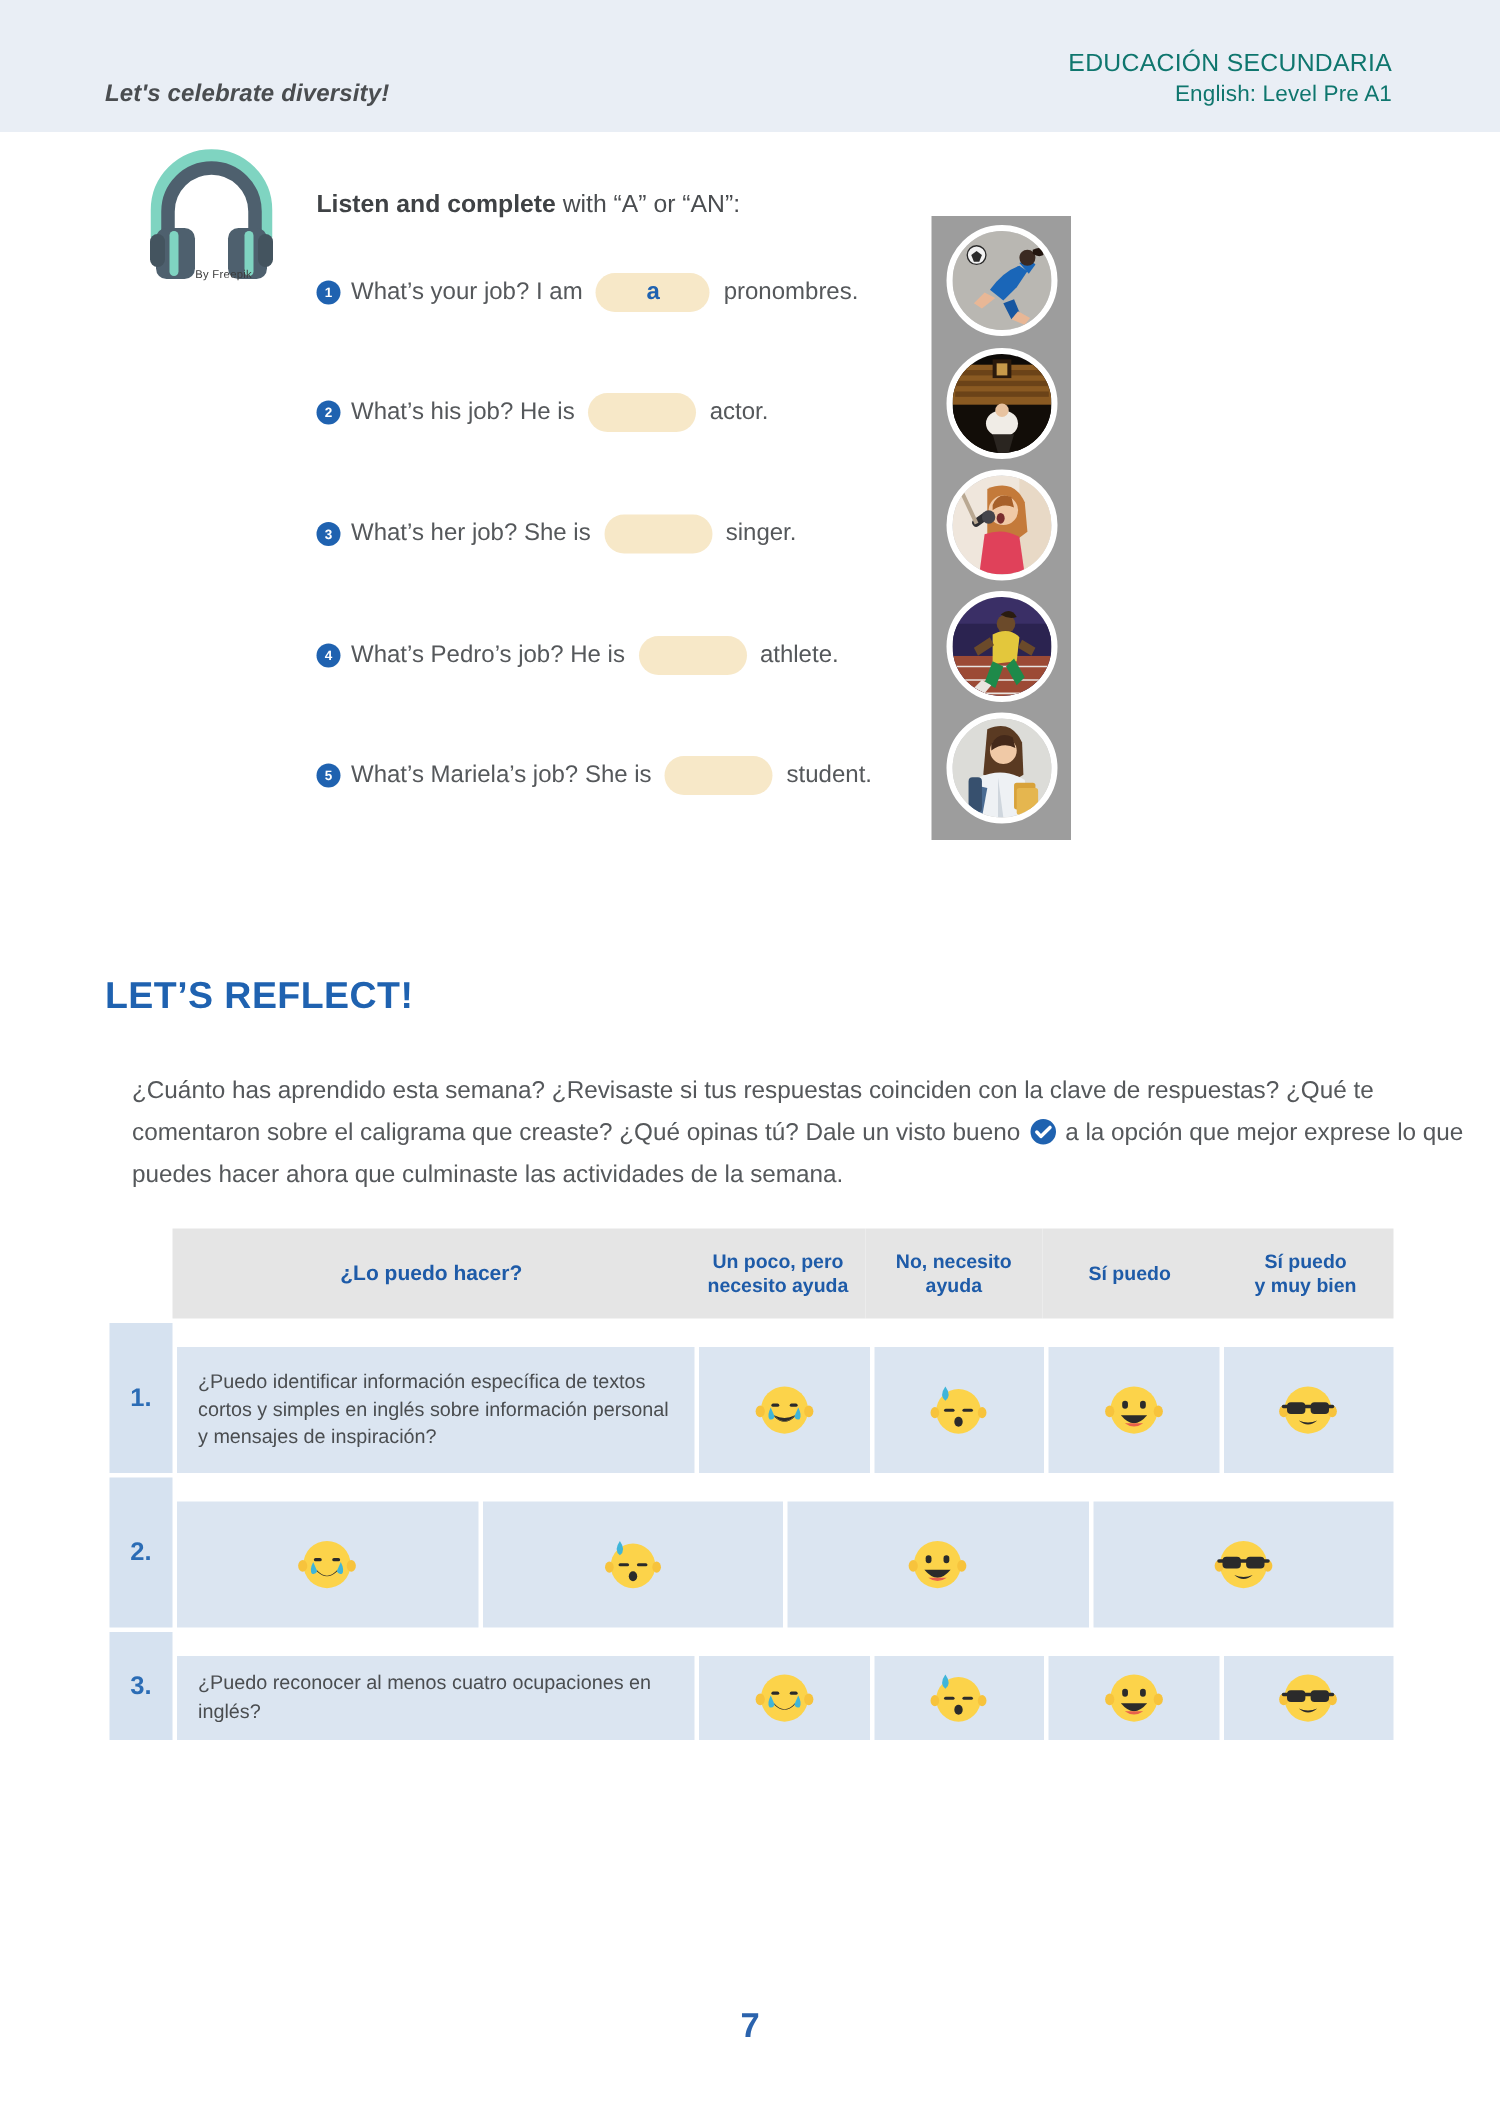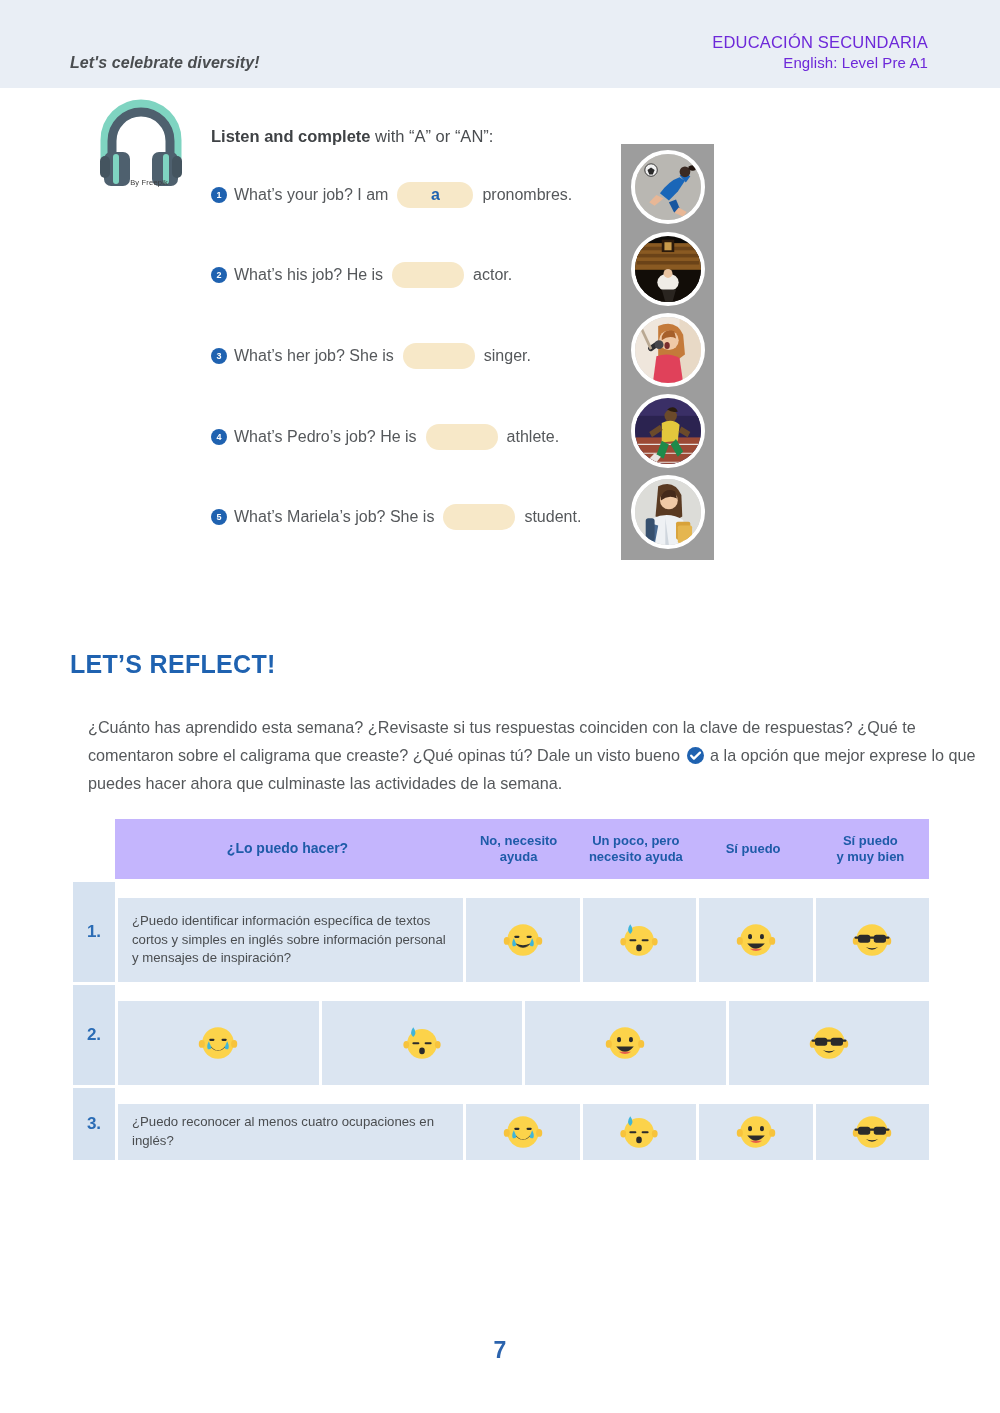--- a/index.html
+++ b/index.html
@@ -16,21 +16,21 @@
     background:#e9eef5;
   }
   .header-left{
     position:absolute;left:70px;top:54px;
     font-size:16px;font-weight:bold;color:#4a4d50;
     letter-spacing:.1px;
     font-style:italic;
   }
   .header-right{
     position:absolute;right:72px;top:31px;text-align:right;
-    color:#6d28d9;line-height:1.35;
+    color:#0f766e;line-height:1.35;
   }
   .header-right .l1{font-size:16.5px;letter-spacing:.2px;}
   .header-right .l2{font-size:15px;letter-spacing:.1px;}
 
   
   .headphones{position:absolute;left:98px;top:96px;width:86px;height:92px;}
   .freepik{
     position:absolute;left:82px;top:178px;width:86px;text-align:right;
     font-size:7.5px;font-weight:normal;color:#3c3c3c;letter-spacing:.2px;
   }
@@ -90,21 +90,21 @@
   .trow{display:flex;align-items:stretch;}
   .c-num{width:42px;flex:0 0 auto;display:flex;align-items:center;justify-content:center;
          font-size:17px;font-weight:bold;color:#2b6cb5;}
   .c-txt{width:345px;flex:0 0 auto;display:flex;align-items:center;
          padding:0 14px;box-sizing:border-box;
          font-size:13.2px;line-height:1.42;color:#4a4d50;}
   .c-op{flex:1 1 0;display:flex;align-items:center;justify-content:center;}
 
   .head .c-num{background:transparent;}
   .head .c-txt,.head .c-op{
-    background:#c4b5fd;color:#1e5ba8;font-weight:bold;font-size:13px;
+    background:#e5e5e5;color:#1e5ba8;font-weight:bold;font-size:13px;
     justify-content:center;text-align:center;line-height:1.25;
     height:60px;align-items:center;
   }
   .head .c-txt{font-size:14px;}
   .body-row{margin-top:3px;}
   .body-row .c-num{background:#d6e2f0;margin-right:3px;}
   .body-row .c-txt,.body-row .c-op{background:#dbe5f1;margin-top:16px;}
   .body-row .c-txt{margin-right:3px;}
   .body-row .c-op{margin-right:3px;}
   .body-row .c-op:last-child{margin-right:0;}
@@ -281,28 +281,28 @@
 
   <div class="trow head">
     <div class="c-num"></div>
     <div class="c-txt">
       <div style="width:100%;text-align:center;">
         <div>¿Lo puedo hacer?</div>
       </div>
     </div>
     <div class="c-op">
       <div>
+        <div>Un poco, pero</div>
+        <div>necesito ayuda</div>
+      </div>
+    </div>
+    <div class="c-op">
+      <div>
         <div>No, necesito</div>
         <div>ayuda</div>
-      </div>
-    </div>
-    <div class="c-op">
-      <div>
-        <div>Un poco, pero</div>
-        <div>necesito ayuda</div>
       </div>
     </div>
     <div class="c-op">
       <div>
         <div>Sí puedo</div>
       </div>
     </div>
     <div class="c-op">
       <div>
         <div>Sí puedo</div>

